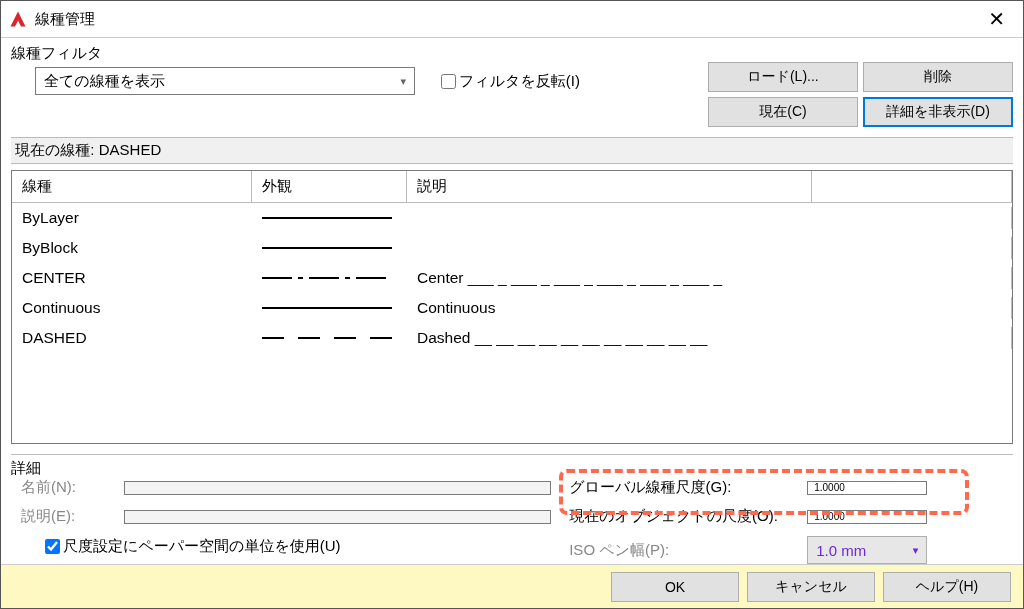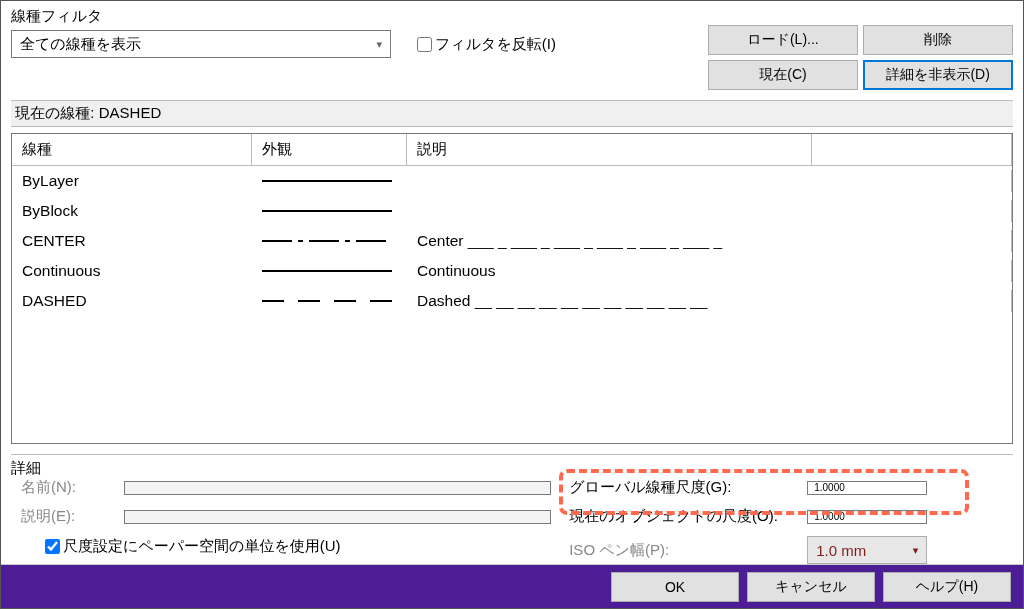--- a/index.html
+++ b/index.html
@@ -65,20 +65,21 @@
   .dropdown {
     width: 380px;
     height: 28px;
     border: 1px solid #7a7a7a;
     background: #fff;
     display: flex;
     align-items: center;
     padding: 0 8px;
     font-size: 15px;
     position: relative;
+    margin-left: 24px;
   }
   .dropdown .arrow {
     margin-left: auto;
     font-size: 11px;
     color: #666;
   }
   .checkbox-row {
     display: flex;
     align-items: center;
     font-size: 15px;
@@ -190,46 +191,53 @@
     padding: 0 6px;
     font-size: 10px;
     background: #f4f4f4;
   }
   .field-row input[type=text].enabled { background: #fff; }
   .details-right .flabel { width: 230px; }
   .details-right input[type=text] { width: 120px; flex: none; }
   .iso-dd {
     width: 120px; height: 28px; border: 1px solid #aeaeae;
     background: #e7e7e7; display: flex; align-items: center;
-    padding: 0 8px; color: #7f1d1d; font-size: 15px;
+    padding: 0 8px; color: #6d28d9; font-size: 15px;
   }
   .iso-dd .arrow { margin-left: auto; font-size: 11px; }
   .highlight-red {
     border: 4px dashed #ff6a4f;
     border-radius: 8px;
     position: absolute;
     pointer-events: none;
   }
   .bottom-bar {
     height: 44px;
-    background: #4c1d95;
+    background: #fef9c3;
     border-top: 1px solid #ccc;
     display: flex;
     align-items: center;
     justify-content: flex-end;
     gap: 8px;
     padding: 0 12px;
   }
   .bottom-bar .btn { width: 128px; }
 </style>
 </head>
 <body>
 
 <div class="window">
 
+  <div class="titlebar">
+    <svg class="app-logo" viewBox="0 0 24 24">
+      <path d="M12 2 L22 22 L16 22 L12 14 L8 22 L2 22 Z" fill="#d9262c"></path>
+    </svg>
+    <span class="title-text">線種管理</span>
+    <span class="close-x">✕</span>
+  </div>
 
   <div class="body-area">
 
     <div class="top-row">
       <div class="filter-group">
         <div class="label">線種フィルタ</div>
         <div class="filter-controls">
           <div class="dropdown">
             <span>全ての線種を表示</span>
             <span class="arrow">▾</span>

